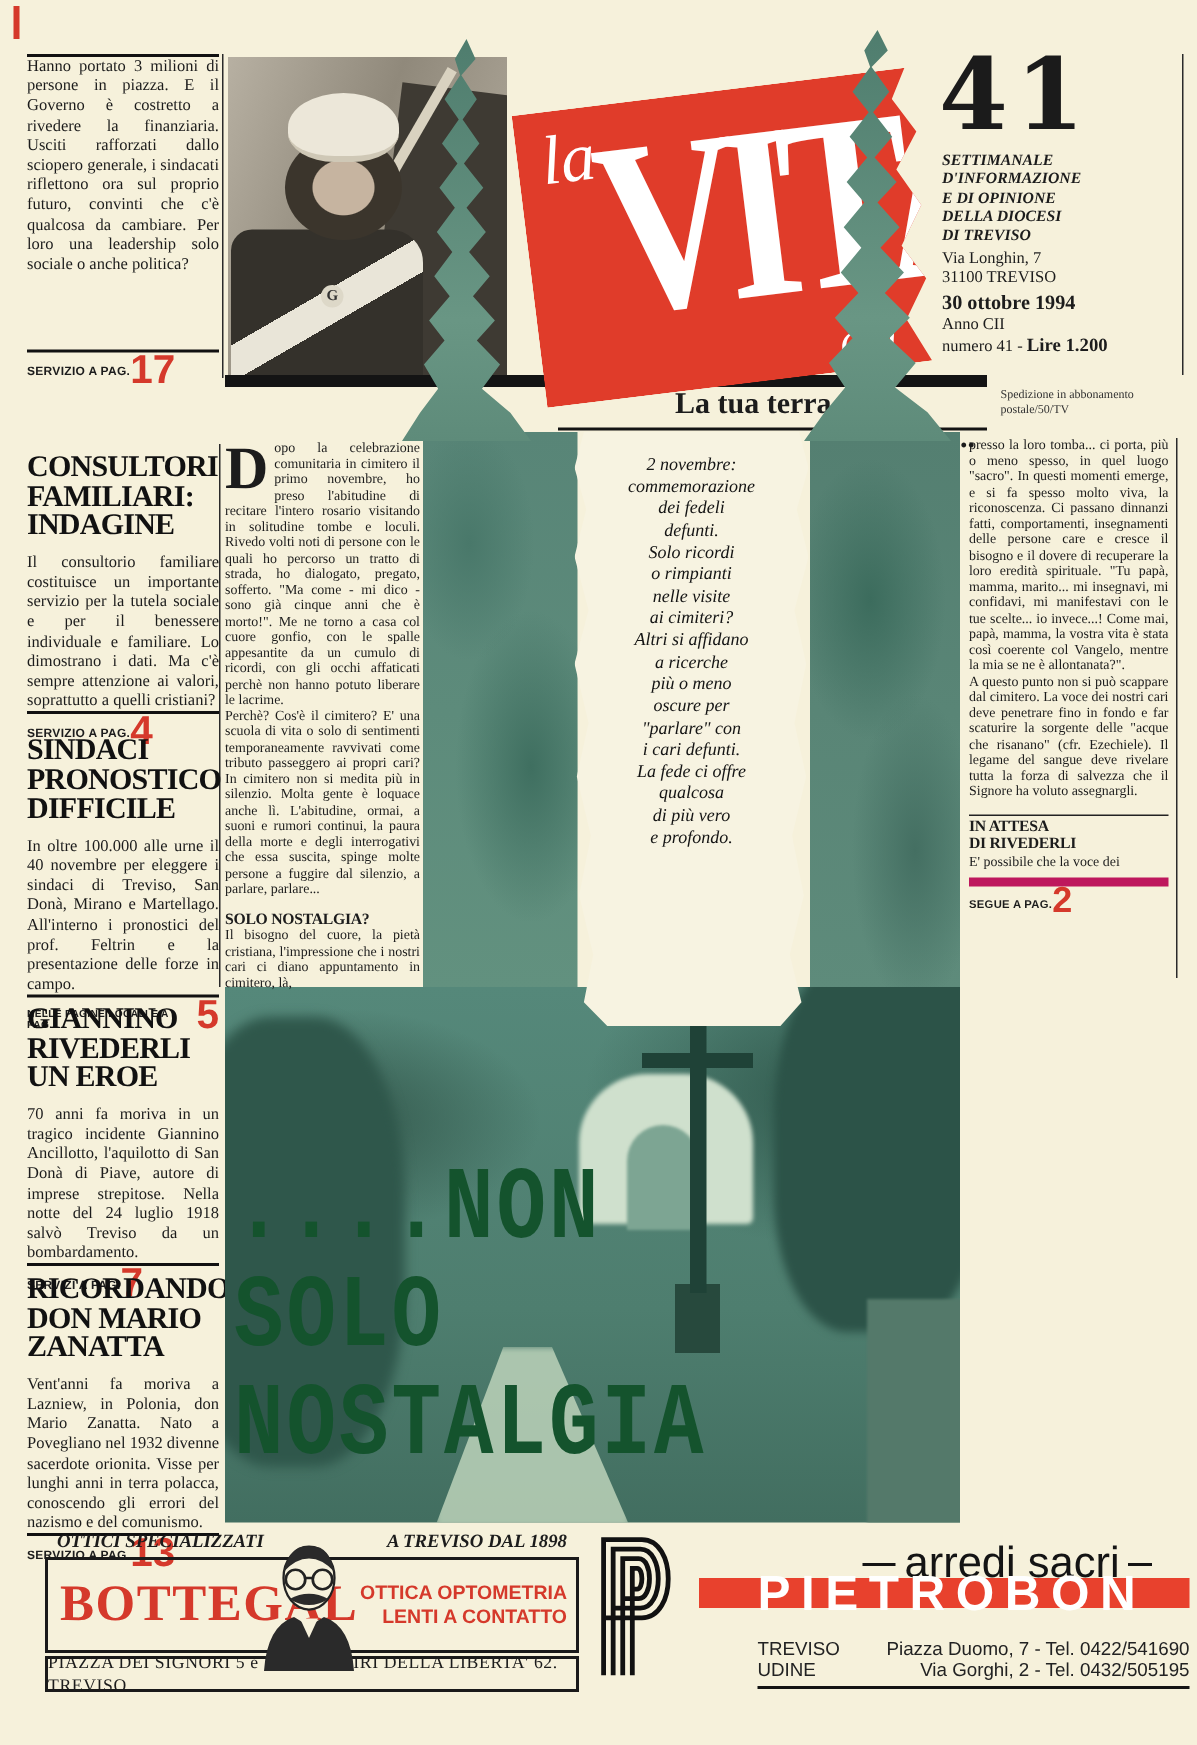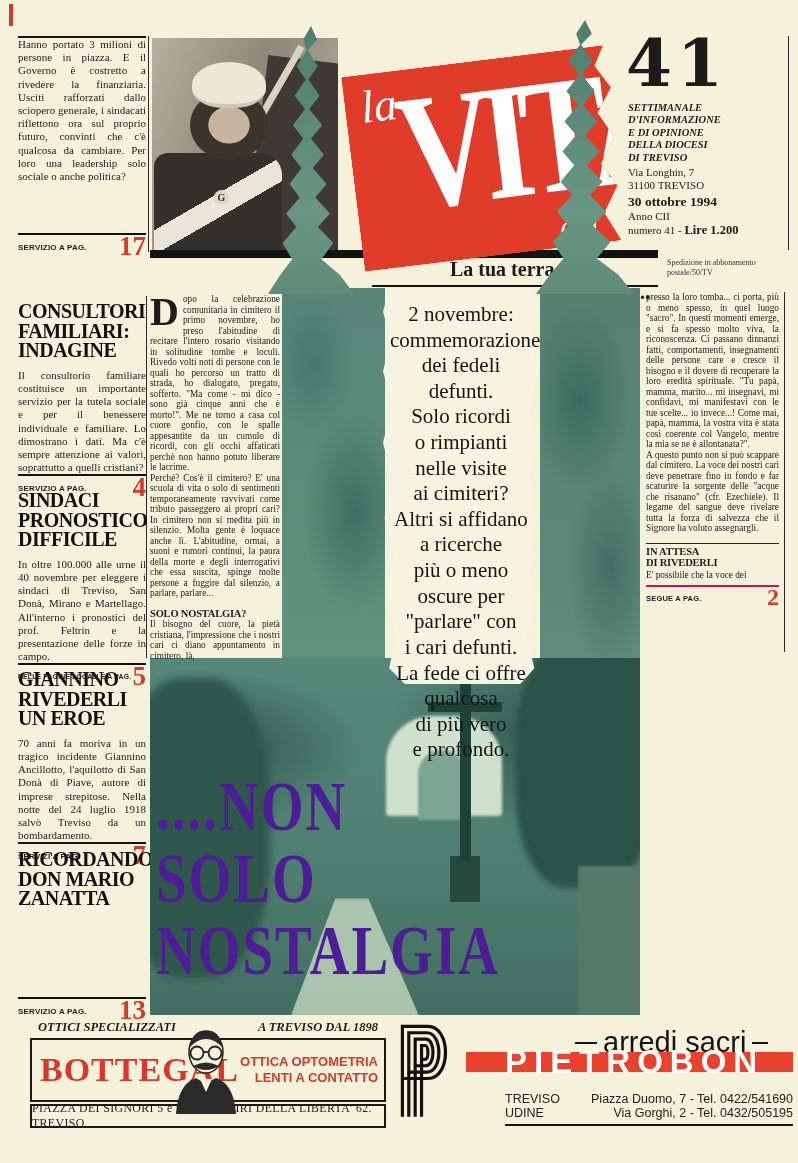--- a/index.html
+++ b/index.html
@@ -8,25 +8,25 @@
   .abs{position:absolute;}
   
   .vrule{position:absolute;width:1px;background:#2a2a2a;}
   .red-tick{position:absolute;left:9px;top:4px;width:4px;height:22px;background:#d5392b;}
   
   .larticle{position:absolute;left:18px;width:128px;display:flex;flex-direction:column;}
   .larticle h2{margin:4px 0 8px 0;font-size:20px;line-height:.98;letter-spacing:-.5px;
                font-weight:bold;white-space:pre-line;color:#111;}
   .larticle p{margin:0;font-size:11px;line-height:1.2;text-align:justify;white-space:pre-line;font-family:Liberation Serif, serif;}
   .afoot{margin-top:auto;border-top:2px solid #111;display:flex;align-items:flex-start;
-         justify-content:space-between;padding-top:2px;}
+         padding-top:2px;}
   .flabel{font-family:"Liberation Sans",sans-serif;font-weight:bold;font-size:8px;
           letter-spacing:.2px;padding-top:6px;}
   .fpage{font-size:27px;font-weight:bold;color:#d5392b;line-height:.85;
-         font-family:Liberation Serif, serif;margin-top:-2px;}
+         font-family:Liberation Sans, sans-serif;margin-top:-2px;}
   .a1{top:36px;height:220px;border-top:2px solid #111;}
   .a2{top:298px;height:183px;}
   .a3{top:487px;height:174px;}
   .a4{top:666px;height:180px;}
   .a5{top:846px;height:176px;}
   
   .girl-photo{left:152px;top:38px;width:186px;height:213px;overflow:hidden;
       background:linear-gradient(110deg,#b7b0a2,#90897b 45%,#a59e90 75%,#978f80);}
   .girl-photo .flag{position:absolute;right:-14px;top:22px;width:96px;height:196px;
       background:#3e3a33;transform:rotate(7deg);}
@@ -107,38 +107,38 @@
         65% 48%,52% 53%,68% 59%,55% 64%,72% 70%,58% 75%,76% 81%,62% 87%,84% 93%,100% 100%,
         0% 100%,14% 93%,28% 87%,17% 81%,33% 75%,21% 70%,37% 64%,25% 59%,39% 53%,27% 48%,
         41% 42%,29% 37%,43% 31%,31% 26%,44% 20%,33% 15%,45% 9%,41% 5%);}
   .tree1{left:268px;top:26px;width:86px;height:268px;}
   .tree2{left:536px;top:20px;width:98px;height:274px;}
   
   .strip{left:383px;top:288px;width:156px;height:396px;background:#f7f3e1;z-index:5;
       clip-path:polygon(4% 0,96% 0,100% 6%,95% 13%,100% 21%,94% 30%,99% 39%,94% 49%,99% 58%,
         93% 68%,98% 78%,92% 88%,97% 96%,88% 100%,14% 100%,4% 96%,8% 88%,2% 78%,7% 68%,
         1% 58%,6% 49%,0% 39%,6% 30%,0% 21%,5% 13%,0 6%);}
-  .quote{left:390px;top:302px;width:142px;z-index:6;font-size:21px;
+  .quote{left:390px;top:302px;width:142px;z-index:6;font-size:12px;font-style:italic;
       line-height:1.22;text-align:center;white-space:pre-line;color:#141414;}
   
   .colbody{font-size:9.3px;line-height:1.13;text-align:justify;}
   .col1{left:150px;top:294px;width:130px;}
   .col1 .drop{float:left;font-size:40px;line-height:.82;font-weight:bold;padding:2px 4px 0 0;}
   .subhead{font-weight:bold;font-size:10.5px;margin-top:9px;letter-spacing:-.2px;}
   .col1 p,.col3 p{margin:0;white-space:pre-line;}
   .col3{left:646px;top:292px;width:133px;}
   .col3 .subhead{border-top:1px solid #222;padding-top:2px;white-space:pre-line;line-height:1.1;}
   .col3 .after{margin-top:1px;}
-  .segue{border-top:2px solid #be185d;margin-top:5px;display:flex;justify-content:space-between;
+  .segue{border-top:6px solid #be185d;margin-top:5px;display:flex;justify-content:flex-start;
       align-items:flex-start;padding-top:2px;}
   .segue .flabel{font-size:7.5px;}
   .segue .fpage{font-size:24px;}
   
-  .headline{left:156px;top:772px;z-index:7;color:#4c1d95;font-weight:bold;
-      font-family:Liberation Serif, serif;letter-spacing:2px;line-height:1;}
+  .headline{left:156px;top:772px;z-index:7;color:#14532d;font-weight:bold;
+      font-family:Liberation Mono, monospace;letter-spacing:2px;line-height:1;}
   .headline div{transform:scaleY(1.25);transform-origin:top left;font-size:55px;margin-bottom:17px;}
   
   .bo-head{left:38px;top:1020px;width:340px;display:flex;justify-content:space-between;
       font-size:12.5px;font-style:italic;font-weight:bold;}
   .bo-box{left:30px;top:1038px;width:356px;height:64px;border:2px solid #1a1a1a;
       box-sizing:border-box;display:flex;align-items:center;}
   .bo-name{font-size:34px;font-weight:bold;color:#d5392b;letter-spacing:1px;padding-left:8px;
       font-family:"Liberation Serif",serif;}
   .bo-tags{margin-left:auto;text-align:right;padding-right:6px;color:#d5392b;
       font-family:"Liberation Sans",sans-serif;font-weight:bold;font-size:13px;line-height:1.2;}
@@ -209,20 +209,21 @@
     <p>70 anni fa moriva in un tragico incidente Giannino Ancillotto, l'aquilotto di San Donà di Piave, autore di imprese strepitose. Nella notte del 24 luglio 1918 salvò Treviso da un bombardamento.</p>
     <div class="afoot">
       <span class="flabel">SERVIZI A PAG.</span>
       <span class="fpage">7</span>
     </div>
   </div>
   <div class="larticle a5">
     <h2>RICORDANDO
 DON MARIO
 ZANATTA</h2>
+    <p>Vent'anni fa moriva a Lazniew, in Polonia, don Mario Zanatta. Nato a Povegliano nel 1932 divenne sacerdote orionita. Visse per lunghi anni in terra polacca, conoscendo gli errori del nazismo e del comunismo.</p>
     <div class="afoot">
       <span class="flabel">SERVIZIO A PAG.</span>
       <span class="fpage">13</span>
     </div>
   </div>
 
   <div class="abs girl-photo">
     <div class="flag"></div>
     <div class="pole"></div>
     <div class="sweater"></div>

